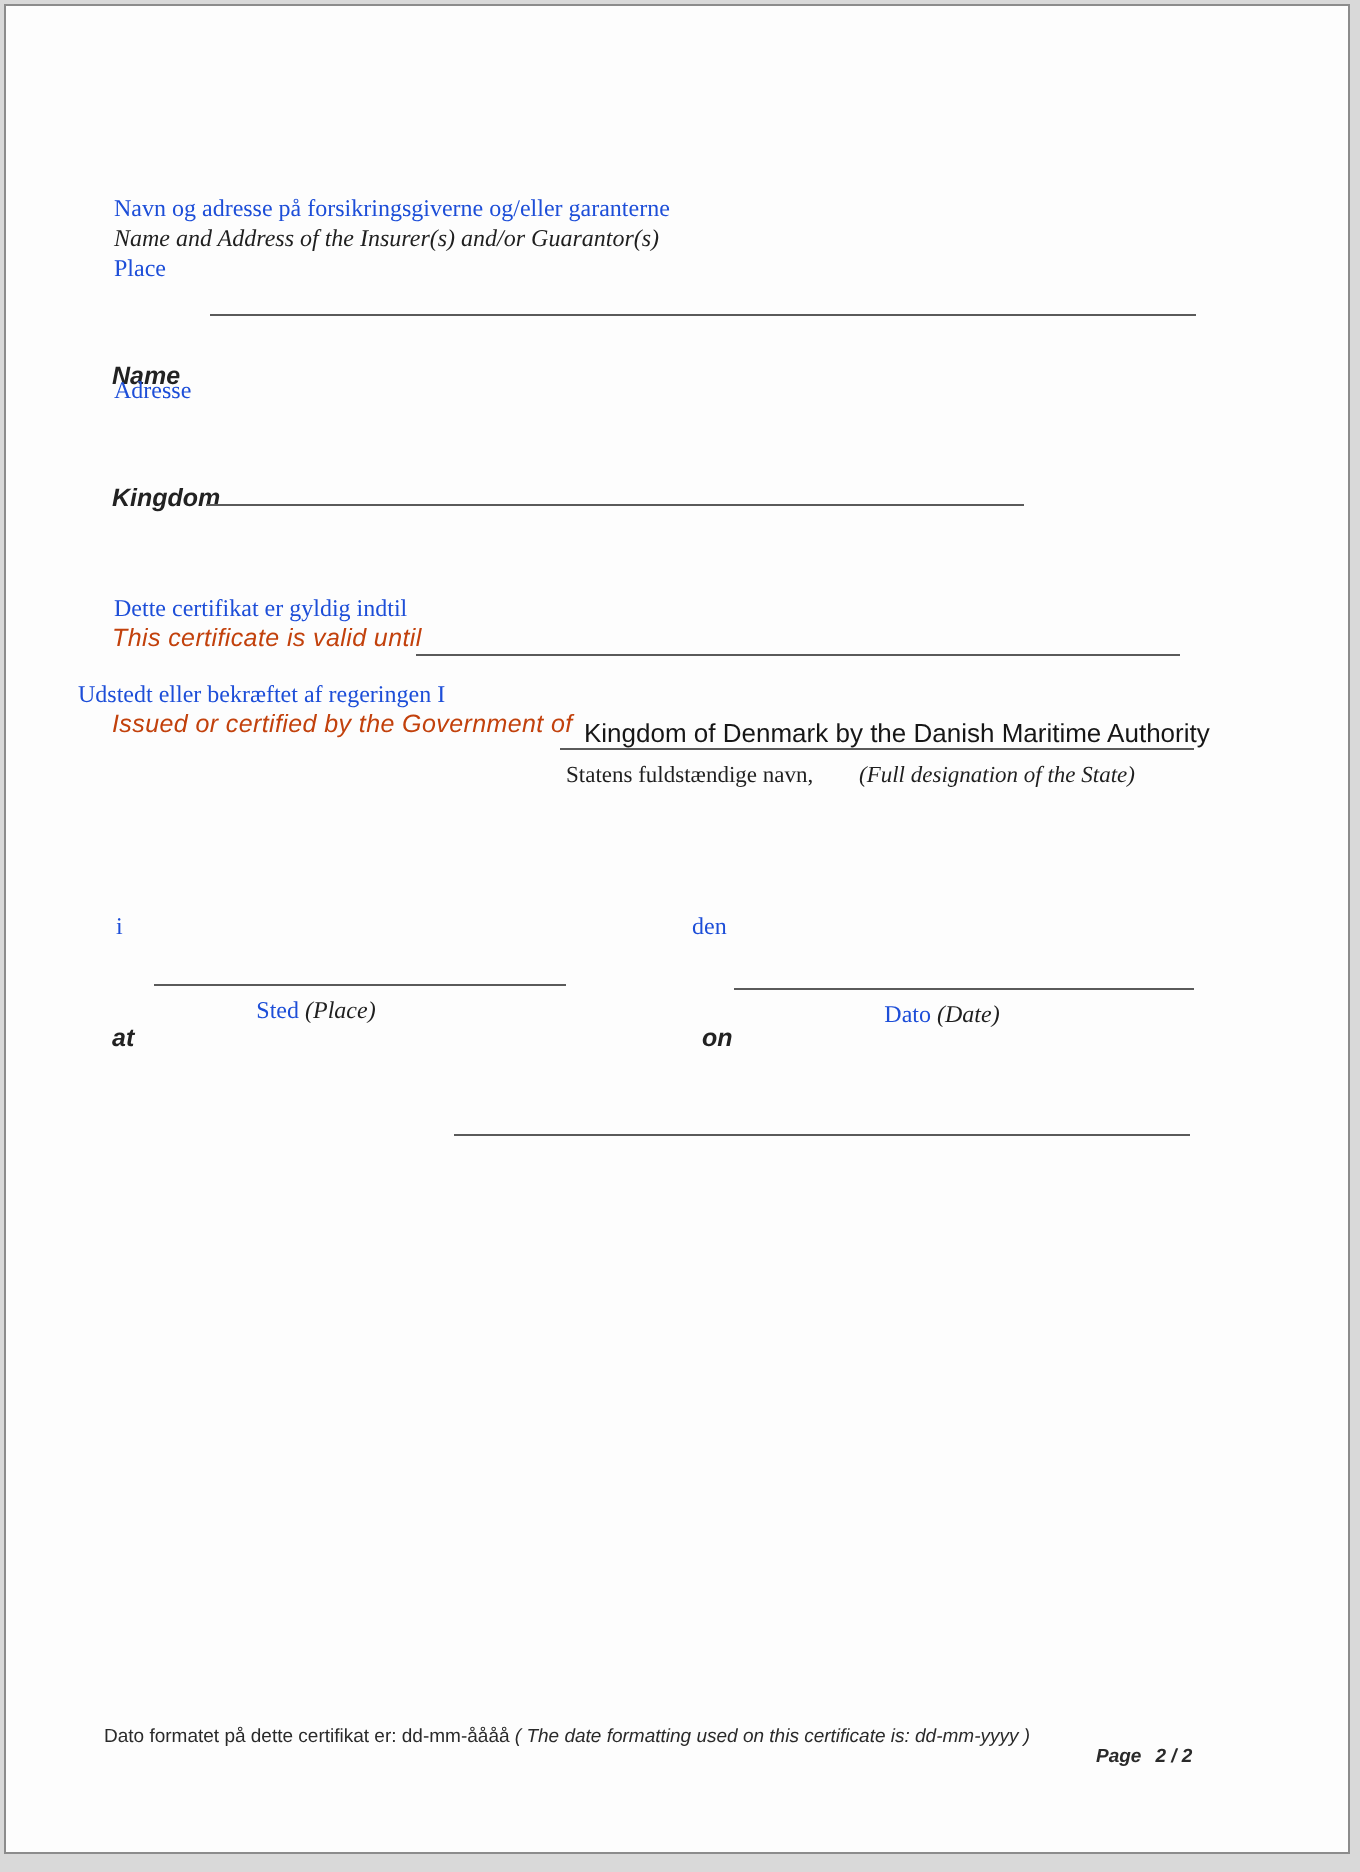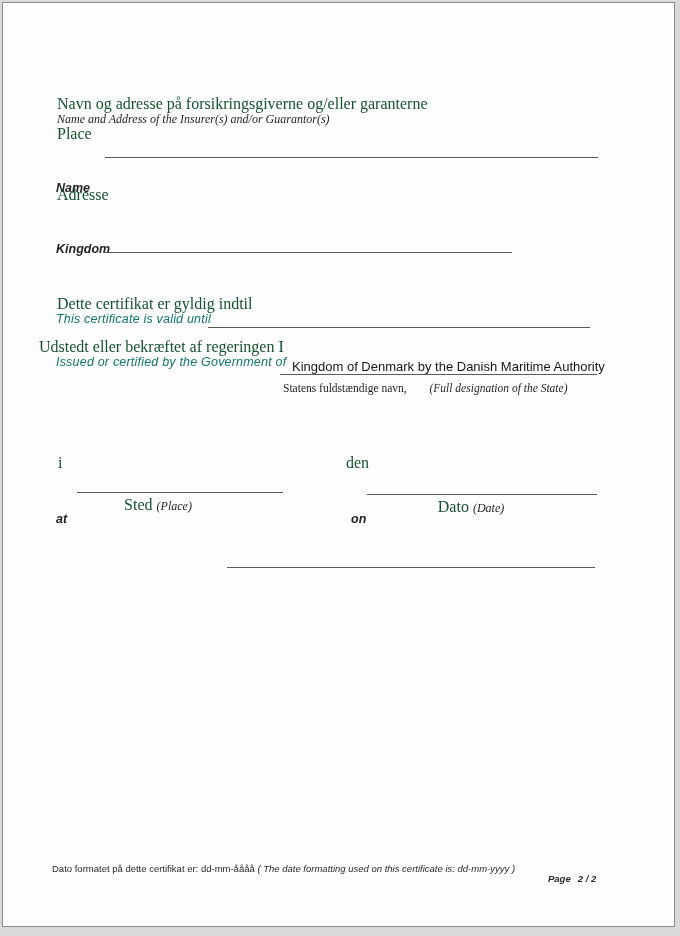--- a/index.html
+++ b/index.html
@@ -15,28 +15,28 @@
   .sheet {
     position: absolute;
     left: 2px; top: 2px;
     width: 673px; height: 925px;
     background: #fdfdfd;
     border: 1px solid #8c8c8c;
     box-sizing: border-box;
   }
   .abs { position: absolute; white-space: nowrap; }
   
-  .da { font-family: "Liberation Serif", serif; font-size: 16px; line-height: 14px; color: #14532d; }
+  .da { font-family: "Liberation Serif", serif; font-size: 12px; line-height: 14px; color: #1d4ed8; }
   .da-sm { font-family: "Liberation Serif", serif; font-size: 11.5px; color: #1f1f1f; }
   
   .en-serif { font-family: "Liberation Serif", serif; font-style: italic; font-size: 12px; color: #1f1f1f; }
   .en-serif-sm { font-family: "Liberation Serif", serif; font-style: italic; font-size: 11.5px; color: #1f1f1f; margin-left: 20px; }
   
   .en-sans-b { font-family: "Liberation Sans", sans-serif; font-style: italic; font-weight: bold; font-size: 12.5px; color: #222; margin-top: 40px; }
-  .en-sans { font-family: "Liberation Sans", sans-serif; font-style: italic; font-size: 12.5px; color: #0f766e; letter-spacing: 0.2px; }
+  .en-sans { font-family: "Liberation Sans", sans-serif; font-style: italic; font-size: 12.5px; color: #c2410c; letter-spacing: 0.2px; }
   .sans-val { font-family: "Liberation Sans", sans-serif; font-size: 13px; color: #161616; }
   
   .rule { position: absolute; height: 0; border-top: 1.5px solid #5a5a5a; }
   .center { text-align: center; white-space: nowrap; }
   .sig-caption { line-height: 13.5px; }
   .footer-note { font-family: "Liberation Sans", sans-serif; font-size: 9.5px; color: #2a2a2a; }
   .footer-note .it { font-style: italic; }
   .footer-page { font-family: "Liberation Sans", sans-serif; font-style: italic; font-weight: bold; font-size: 9.5px; color: #2a2a2a; }
   .footer-page .num { margin-left: 7px; }
 </style>

